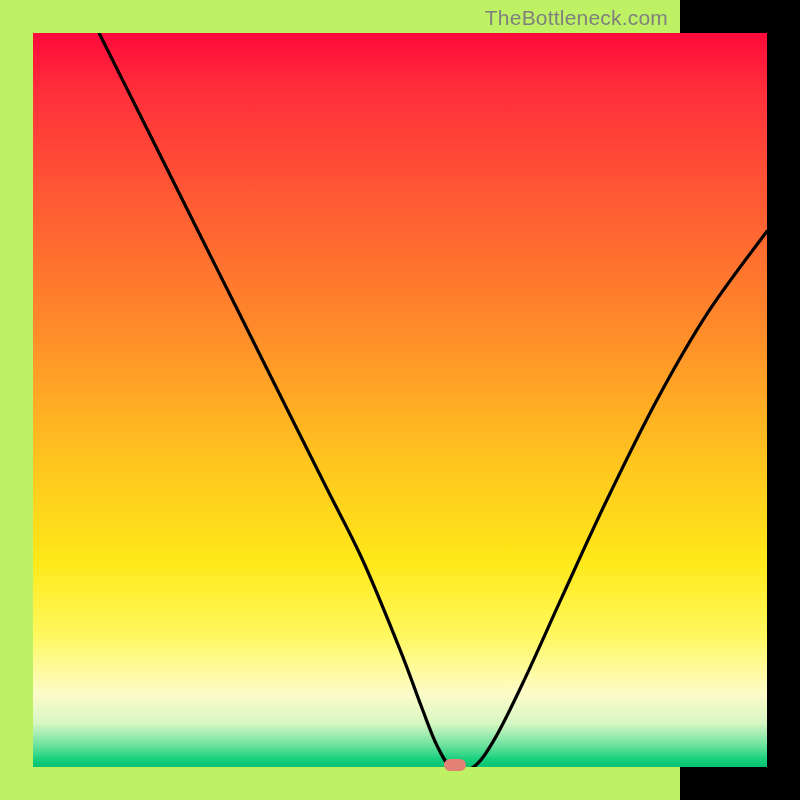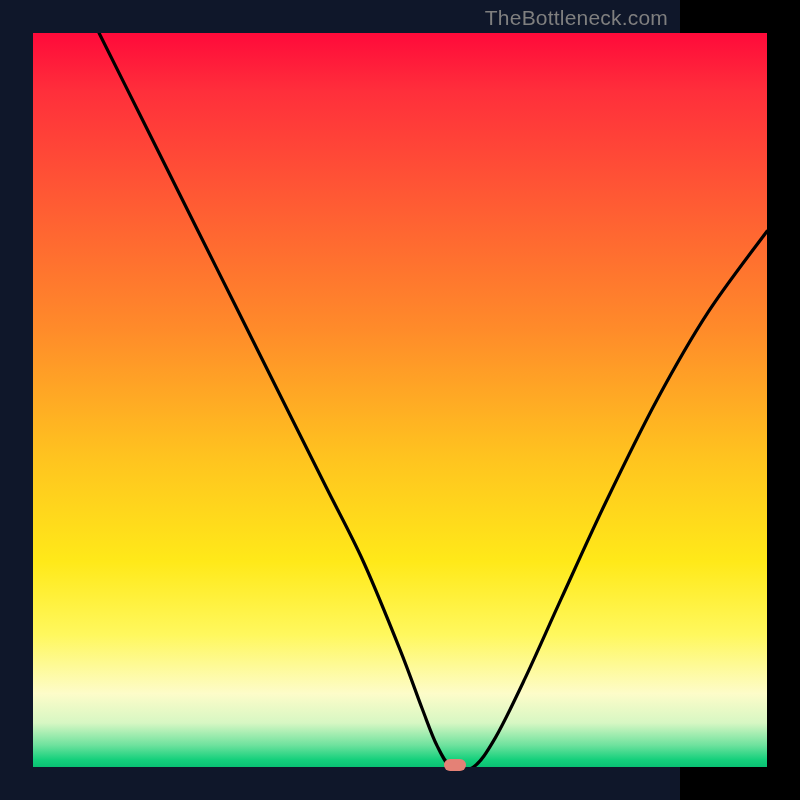--- a/index.html
+++ b/index.html
@@ -10,21 +10,21 @@
     background: #000;
     overflow: hidden;
     font-family: Arial, Helvetica, sans-serif;
   }
   .frame {
     position: absolute;
     top: 0;
     left: 0;
     width: 680px;
     height: 800px;
-    background: #0f172a;
+    background: #bef264;
   }
   .plot-area {
     position: absolute;
     top: 33px;
     left: 33px;
     width: 734px;
     height: 734px;
     
     background: linear-gradient(
       to bottom,

